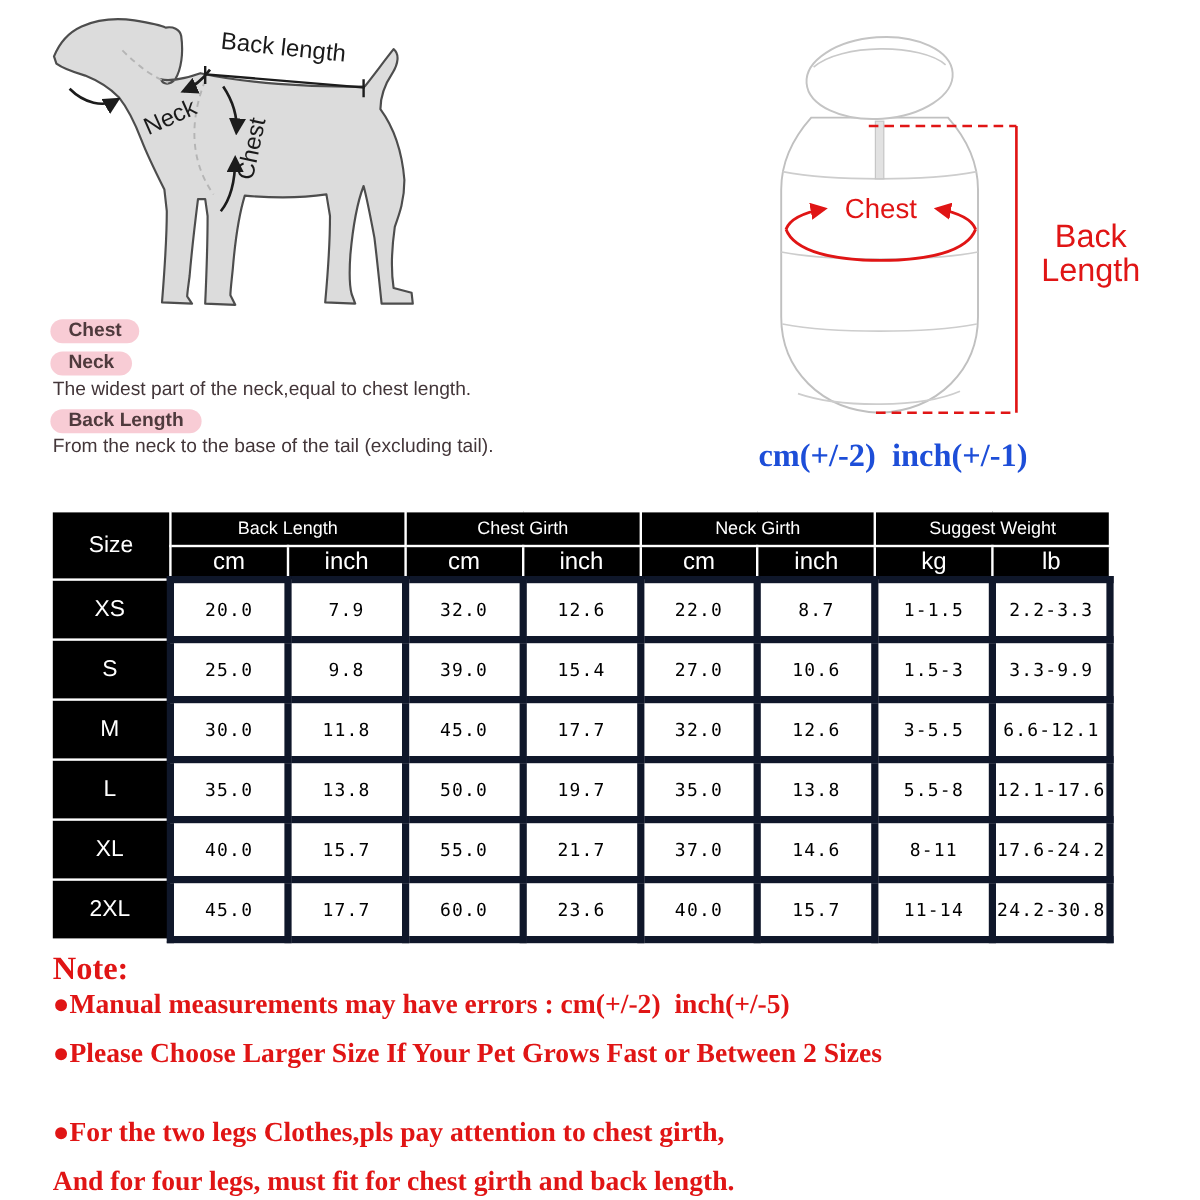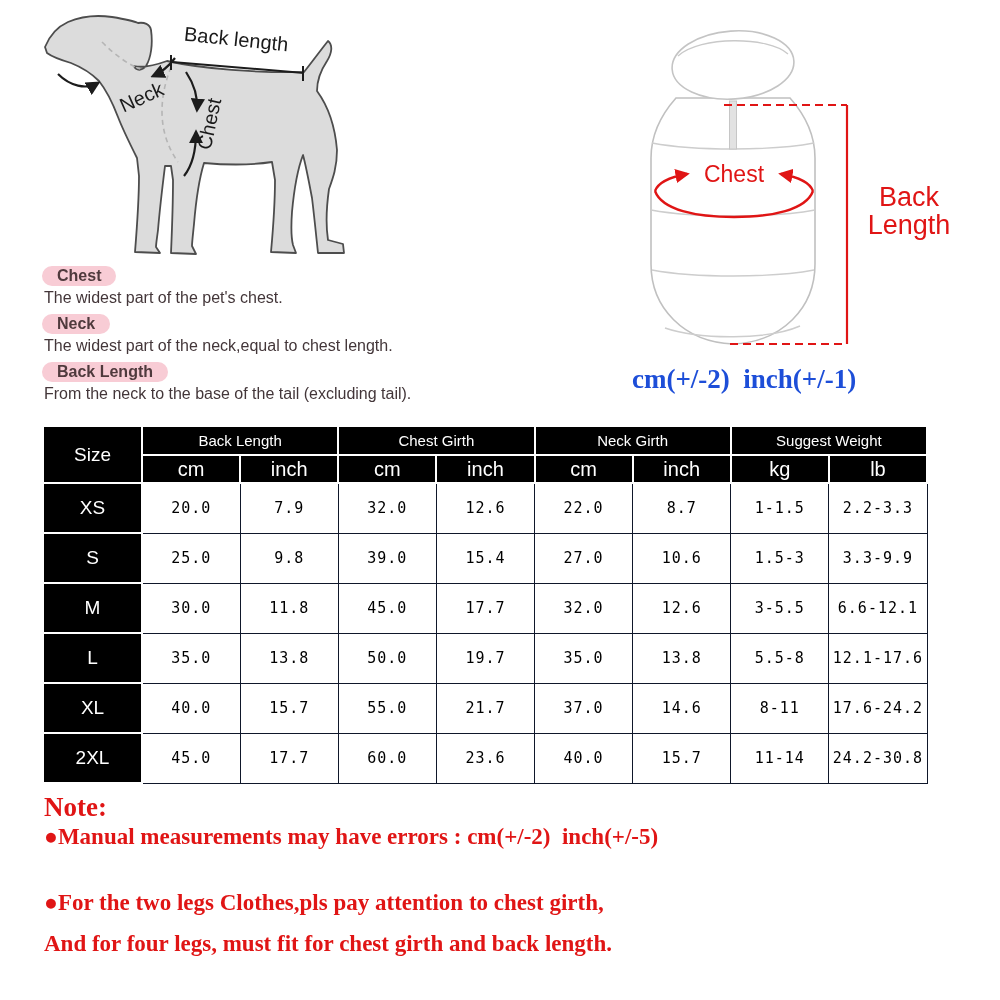--- a/index.html
+++ b/index.html
@@ -25,21 +25,21 @@
   .size-table{position:absolute;left:42px;top:425px;width:886px;border-collapse:collapse;
        table-layout:fixed;}
   .size-table th,.size-table td{text-align:center;vertical-align:middle;padding:0;}
   .size-table thead tr.row-groups{height:29px;}
   .size-table thead tr.row-sub{height:28px;}
   .size-table tbody tr{height:50px;}
   .size-table .black{background:#000;color:#fff;border:2px solid #fff;
        font:400 15px "Liberation Sans",sans-serif;}
   .size-table .size-cell{font-size:19px;}
   .size-table .sub{font-size:20px;}
-  .size-table td.val{background:#fff;border:1px solid #0f172a;color:#000;
+  .size-table td.val{background:#fff;border:6px solid #0f172a;color:#000;
        font:15px "DejaVu Sans Mono",monospace;letter-spacing:1px;}
 
   
   .notes{position:absolute;left:44px;top:792px;width:930px;}
   .notes-heading{font:bold 27px "Liberation Serif",serif;margin:0 0 1px 0;}
   .note-line{font:bold 23px "Liberation Serif",serif;margin:0 0 15px 0;white-space:pre;}
 
   svg text{font-family:"Liberation Sans",sans-serif;}
 </style>
 </head>
@@ -113,21 +113,21 @@
       <path d="M193,183 C190,175 178,169 161,166" marker-end="url(#ahr)"></path>
     </g>
     <text x="114" y="174" text-anchor="middle" font-size="23" fill="#e01515">Chest</text>
   </svg>
 
   <div class="vest-backlength" style="color:#e01515">Back Length</div>
 
   <div class="tolerance" style="color:#1d4ed8">cm(+/-2)  inch(+/-1)</div>
 
   <div class="definitions">
-      <div class="def-item"><span class="pill">Chest</span><div class="def-text">The widest part of the pet's chest.</div></div>
+      <div class="def-item"><span class="pill">Chest</span></div>
       <div class="def-item"><span class="pill">Neck</span><div class="def-text">The widest part of the neck,equal to chest length.</div></div>
       <div class="def-item"><span class="pill">Back Length</span><div class="def-text">From the neck to the base of the tail (excluding tail).</div></div>
     </div>
 
   <table class="size-table">
     <colgroup>
       <col style="width:99px">
         <col>
         <col>
         <col>
@@ -223,18 +223,19 @@
           <td class="val">11-14</td>
           <td class="val">24.2-30.8</td>
         </tr>
       </tbody>
   </table>
 
   <div class="notes">
     <div class="notes-heading" style="color:#e01515">Note:</div>
     <div>
         <div class="note-line" style="color: rgb(224, 21, 21);">●Manual measurements may have errors : cm(+/-2)  inch(+/-5)</div>
+        <div class="note-line" style="color: rgb(224, 21, 21);">●Please Choose Larger Size If Your Pet Grows Fast or Between 2 Sizes</div>
         <div class="note-line" style="color: rgb(224, 21, 21); margin-top: 40px;">●For the two legs Clothes,pls pay attention to chest girth,</div>
         <div class="note-line" style="color: rgb(224, 21, 21);">And for four legs, must fit for chest girth and back length.</div>
       </div>
   </div>
 
 </div>
 
 </body></html>

